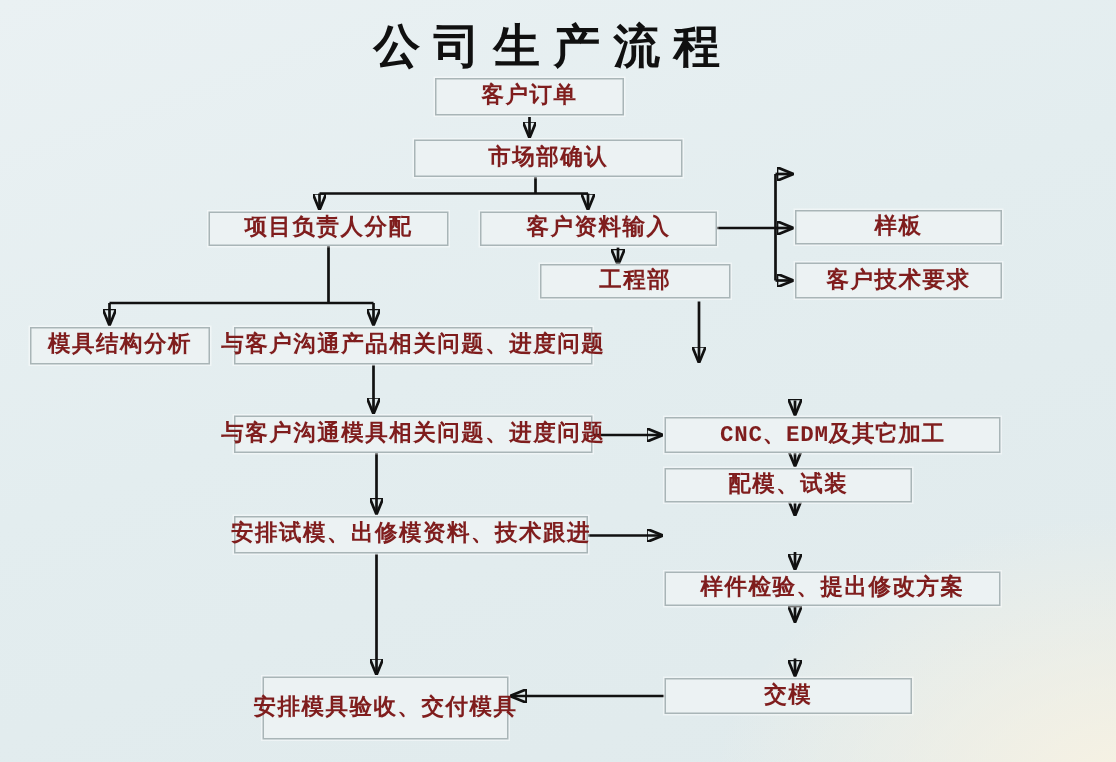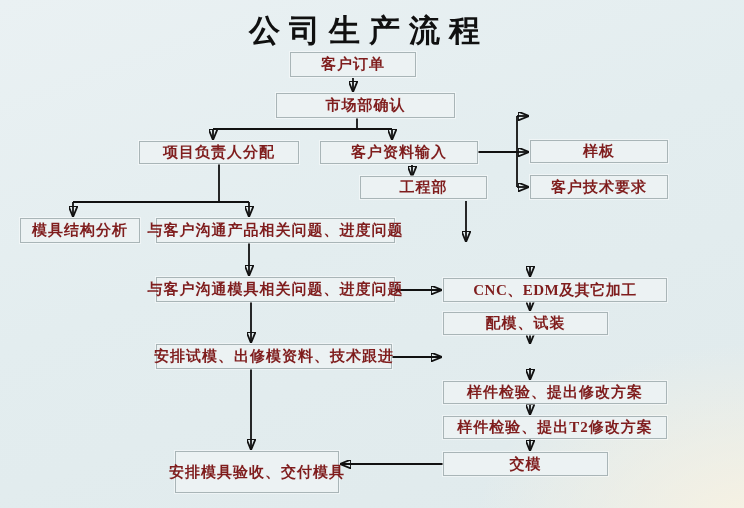--- a/index.html
+++ b/index.html
@@ -25,21 +25,21 @@
     background:#ecf2f3;
     border:1px solid #a9b5b7;
     box-shadow:0 0 0 1px rgba(255,255,255,.45);
     color:#7f1d1d;
     font-size:15px;font-weight:600;letter-spacing:1px;
     display:flex;align-items:center;justify-content:center;
     white-space:nowrap;
     line-height:1;
   }
   .node.sans-bold{
-    font-family:Liberation Serif, serif;
+    font-family:Liberation Mono, monospace;
     font-weight:700;letter-spacing:0.5px;
   }
   svg.edges{position:absolute;left:0;top:0;}
   svg.edges line, svg.edges path{stroke:#111;stroke-width:1.8;fill:none;}
 </style>
 </head>
 <body>
 
 <div class="stage">
 
@@ -99,16 +99,15 @@
   <div class="node" style="left:530px;top:175px;width:138px;height:24px">客户技术要求</div>
   <div class="node" style="left:360px;top:176px;width:127px;height:23px">工程部</div>
   <div class="node" style="left:20px;top:218px;width:120px;height:25px">模具结构分析</div>
   <div class="node" style="left:156px;top:218px;width:239px;height:25px">与客户沟通产品相关问题、进度问题</div>
   <div class="node" style="left:156px;top:277px;width:239px;height:25px">与客户沟通模具相关问题、进度问题</div>
   <div class="node" style="left:156px;top:344px;width:236px;height:25px">安排试模、出修模资料、技术跟进</div>
   <div class="node" style="left:175px;top:451px;width:164px;height:42px">安排模具验收、交付模具</div>
   <div class="node sans-bold" style="left:443px;top:278px;width:224px;height:24px">CNC、EDM及其它加工</div>
   <div class="node" style="left:443px;top:312px;width:165px;height:23px">配模、试装</div>
   <div class="node" style="left:443px;top:381px;width:224px;height:23px">样件检验、提出修改方案</div>
-  <div class="node" style="left:443px;top:416px;width:224px;height:23px">样件检验、提出T2修改方案</div>
   <div class="node" style="left:443px;top:452px;width:165px;height:24px">交模</div>
 
 </div>
 
 </body></html>

